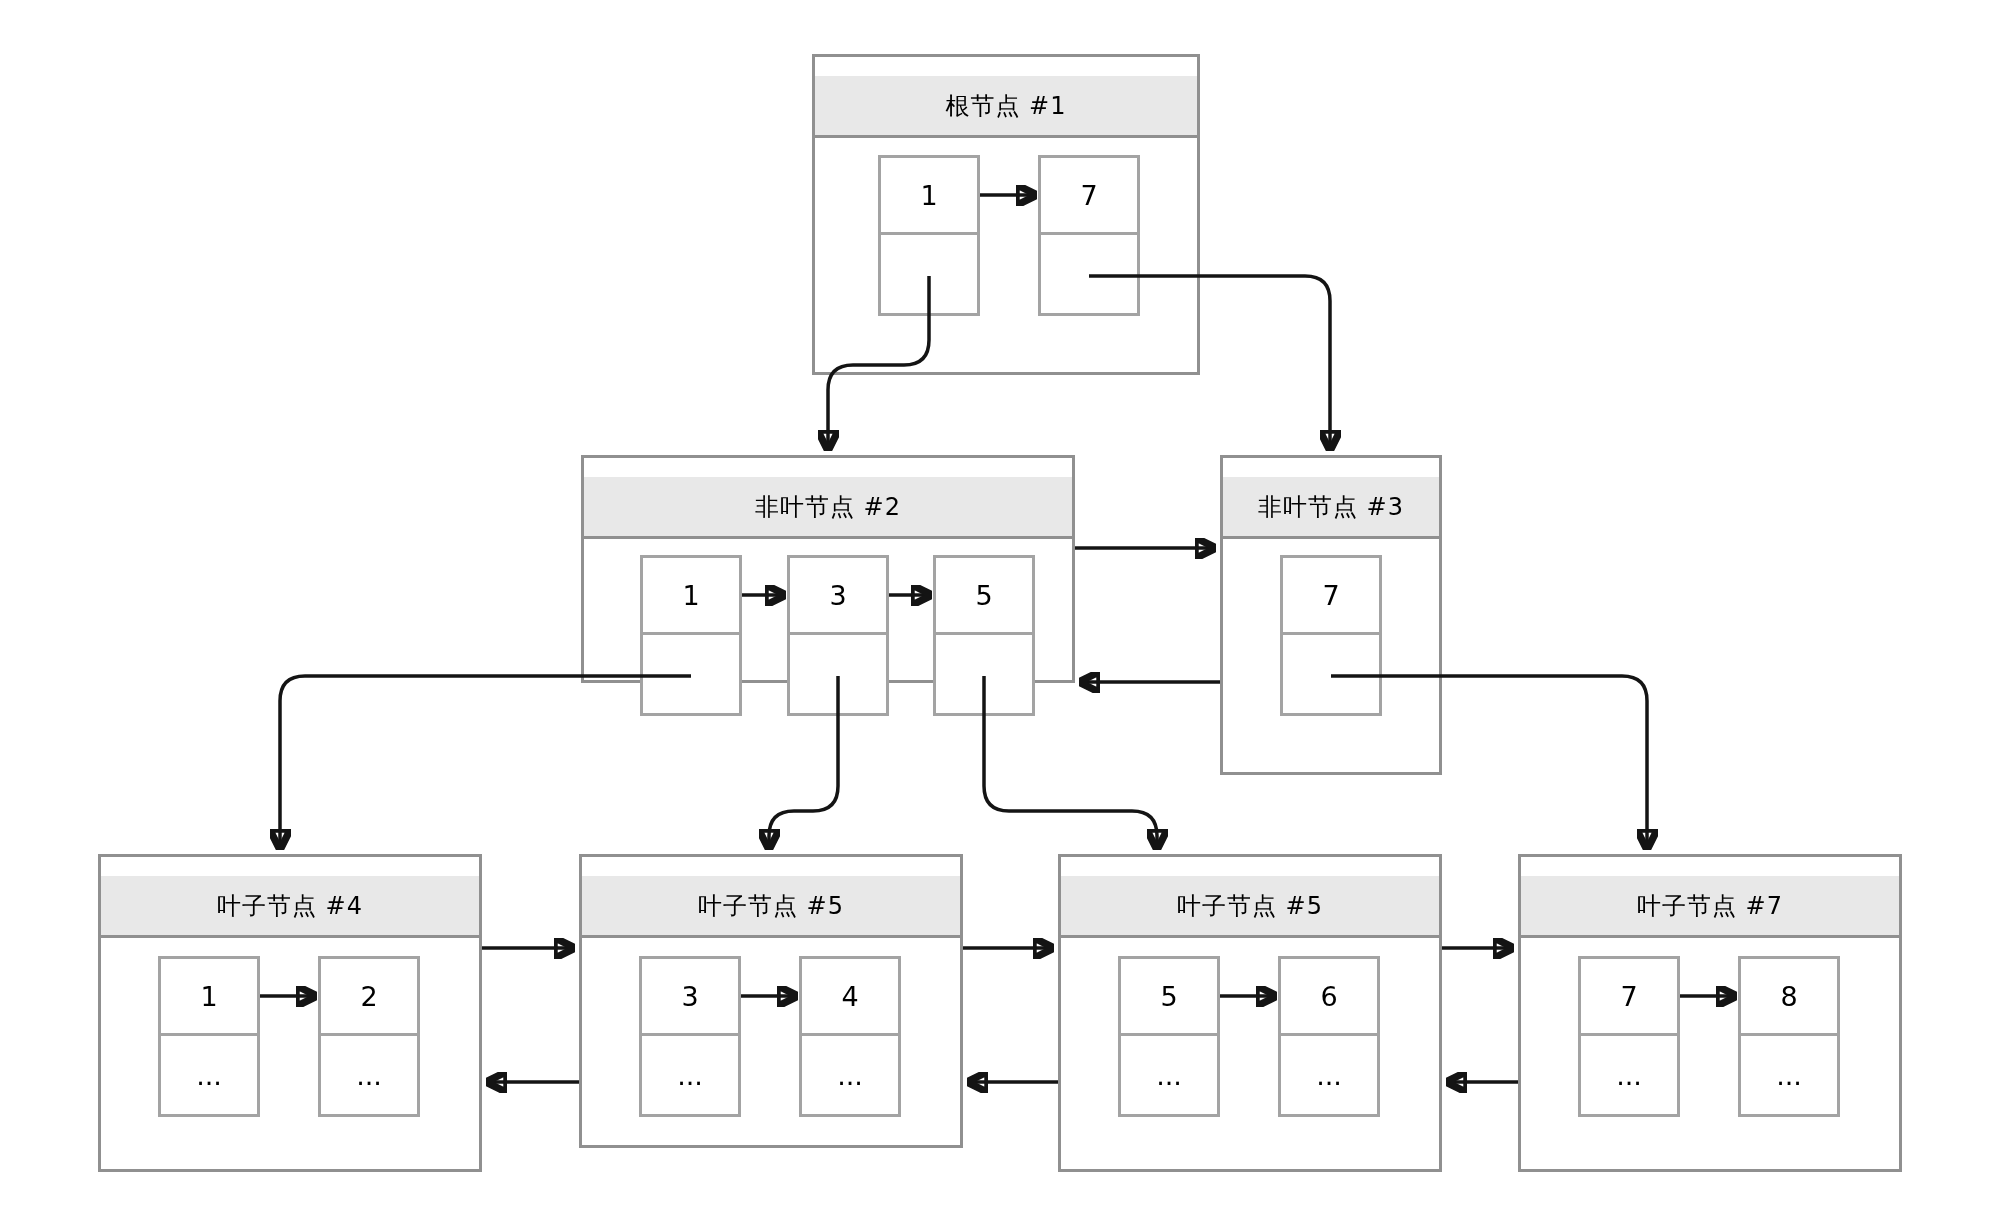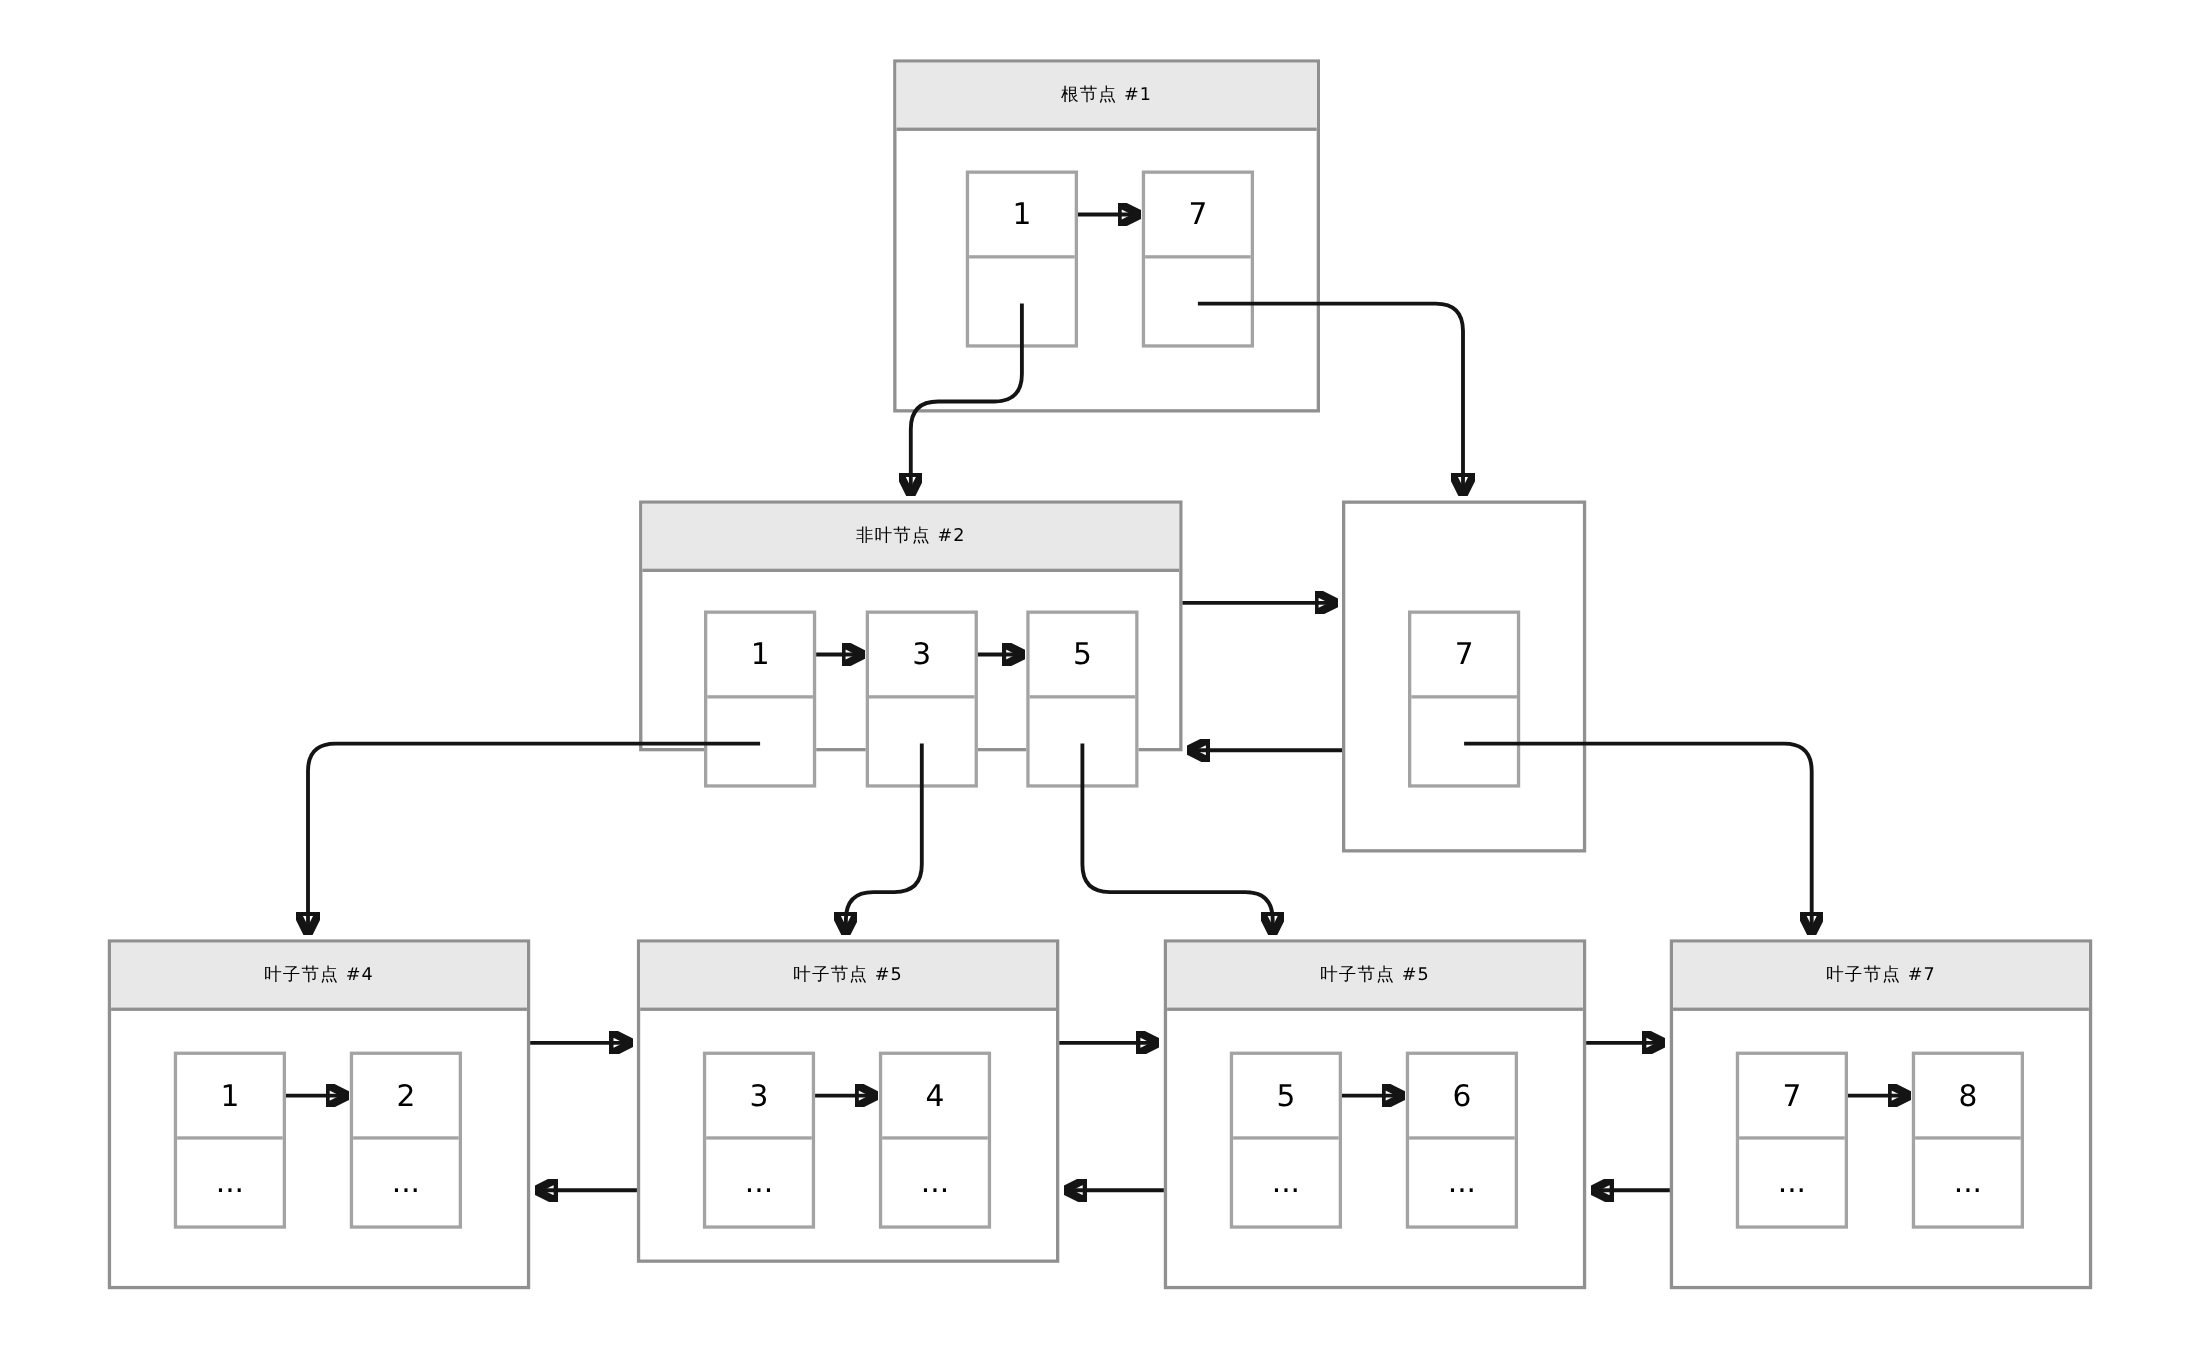--- a/index.html
+++ b/index.html
@@ -6,21 +6,21 @@
   .canvas{
     position:relative;width:1996px;height:1224px;background:#ffffff;overflow:hidden;
     font-family:"DejaVu Sans","Liberation Sans",sans-serif;color:#000;
   }
   .node{
     position:absolute;background:#ffffff;border:3px solid #909090;box-sizing:border-box;
   }
   .node-title{
     height:59px;background:#e8e8e8;border-bottom:3px solid #909090;
     display:flex;align-items:center;justify-content:center;
-    font-size:16px;letter-spacing:1px;
+    font-size:24px;letter-spacing:1px;margin-top:19px;
   }
   .cell{
     position:absolute;width:102px;height:161px;border:3px solid #a3a3a3;
     box-sizing:border-box;background:#ffffff;
   }
   .cell-key{
     height:74px;border-bottom:3px solid #a3a3a3;
     display:flex;align-items:center;justify-content:center;font-size:27px;
   }
   .cell-sub{
@@ -56,20 +56,21 @@
       <div class="cell-key">3</div>
       <div class="cell-sub"></div>
     </div>
     <div class="cell" style="left:349px;top:97px">
       <div class="cell-key">5</div>
       <div class="cell-sub"></div>
     </div>
   </div>
 
   <div class="node" style="left:1220px;top:455px;width:222px;height:320px">
+    <div class="node-title">非叶节点 #3</div>
     <div class="cell" style="left:57px;top:97px">
       <div class="cell-key">7</div>
       <div class="cell-sub"></div>
     </div>
   </div>
 
   <div class="node" style="left:98px;top:854px;width:384px;height:318px">
     <div class="node-title">叶子节点 #4</div>
     <div class="cell" style="left:57px;top:99px">
       <div class="cell-key">1</div>

